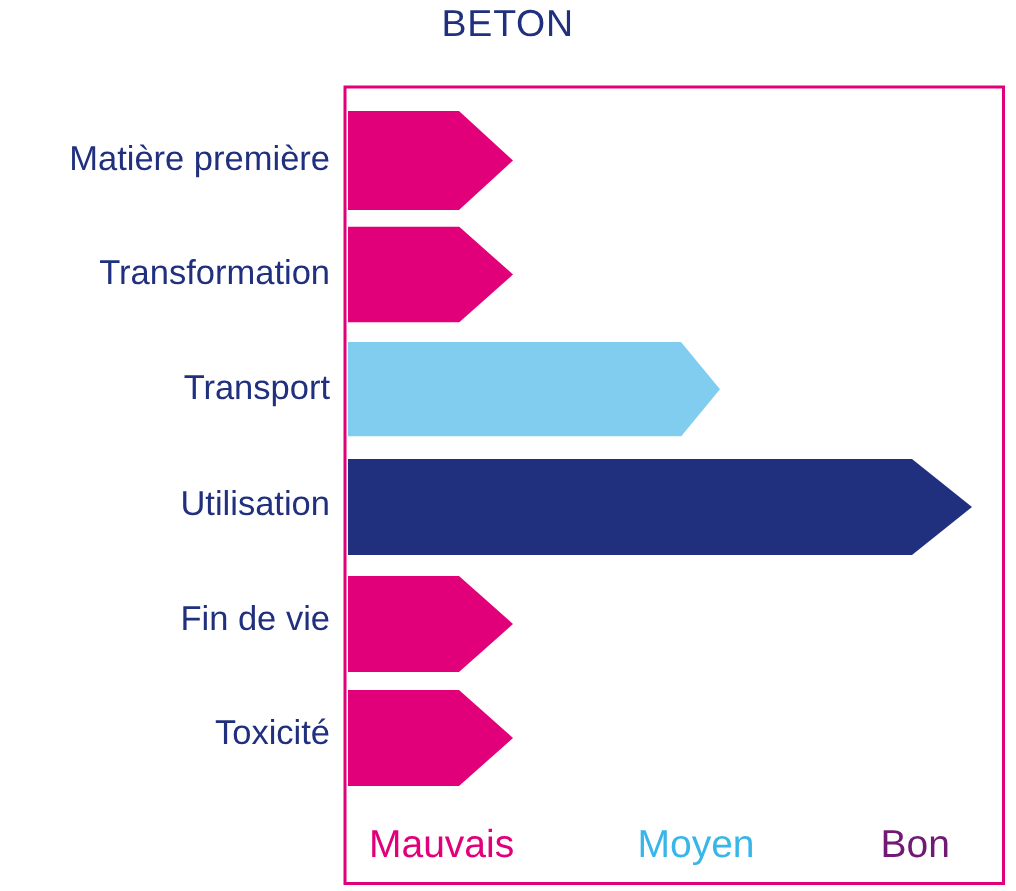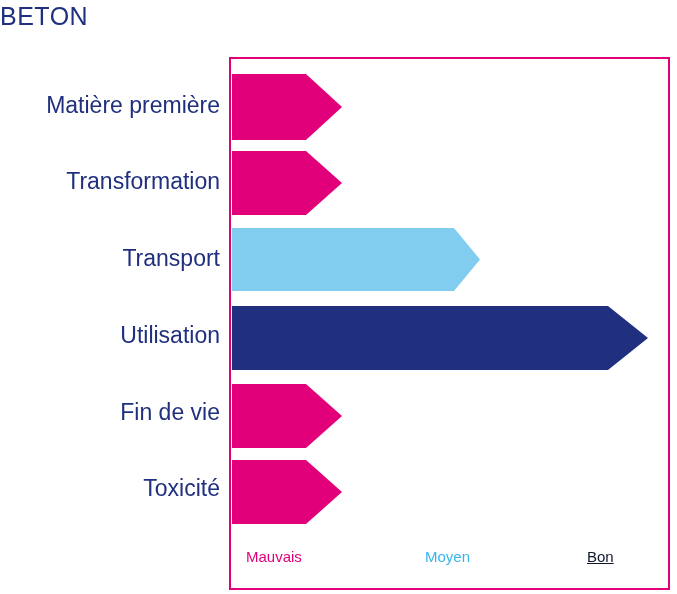--- a/index.html
+++ b/index.html
@@ -20,21 +20,21 @@
     background: #ffffff;
     overflow: hidden;
   }
 
   
   #chart-title {
     position: absolute;
     left: 0;
     top: 2px;
     width: 677px;
-    text-align: left;
+    text-align: center;
     font-size: 25px;
     letter-spacing: 0.5px;
     color: #20307e;
     white-space: nowrap;
   }
 
   
   #plot-frame {
     position: absolute;
     left: 229px;
@@ -65,27 +65,27 @@
   }
   .bar-shape {
     display: block;
     width: 100%;
     height: 100%;
   }
 
   
   .legend-item {
     position: absolute;
-    font-size: 15px;
+    font-size: 26px;
     white-space: nowrap;
     line-height: 1;
   }
   #legend-mauvais { left: 246px; top: 549px; color: #e1007a; }
   #legend-moyen   { left: 411px; top: 549px; color: #38b6e8; margin-left: 14px; }
-  #legend-bon     { left: 587px; top: 549px; color: #0f172a; text-decoration: underline; }
+  #legend-bon     { left: 587px; top: 549px; color: #701a75; }
 </style>
 </head>
 <body>
 
 <div id="page">
 
   <div id="chart-title">BETON</div>
 
   <div id="plot-frame"></div>
 

